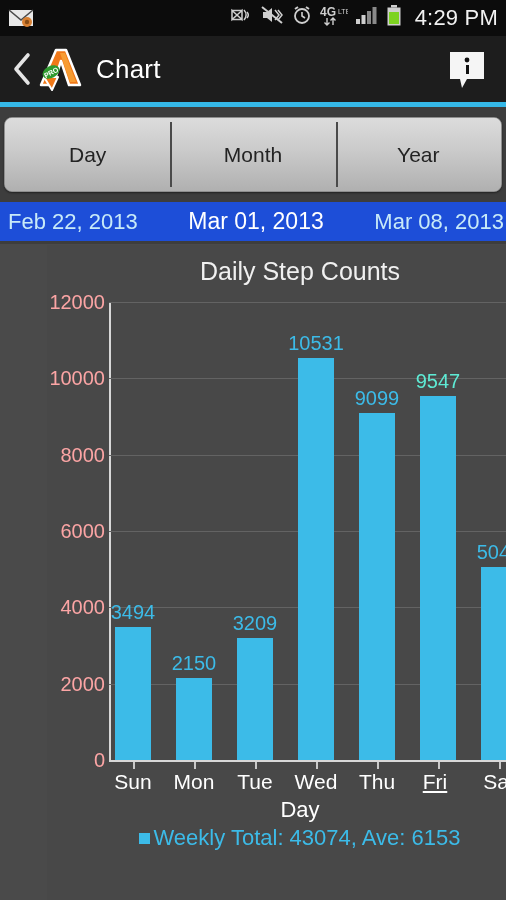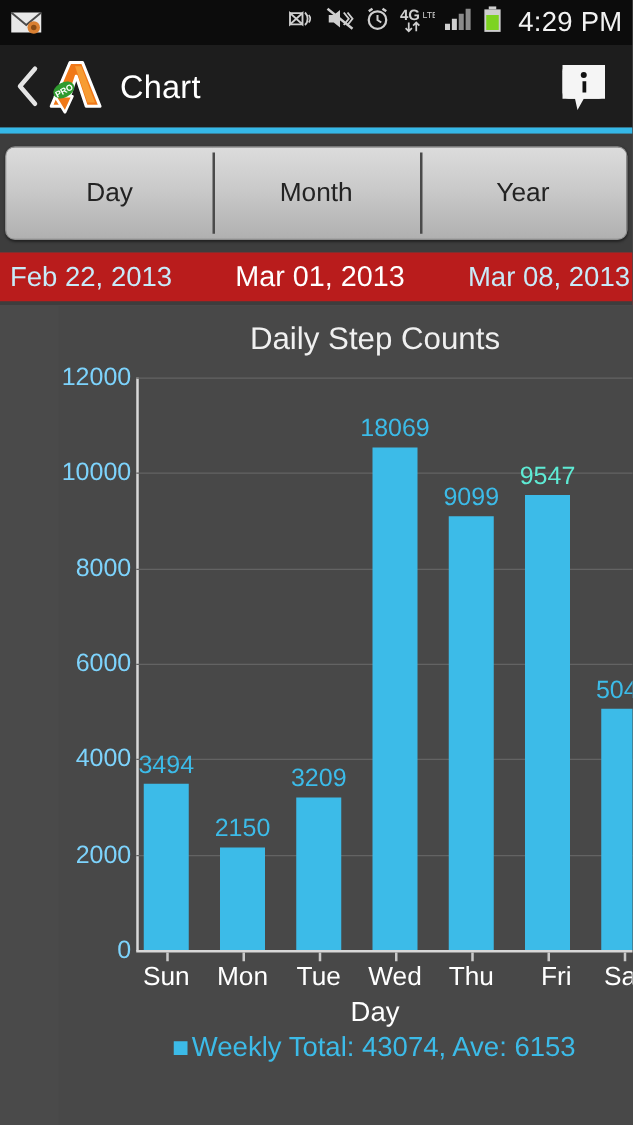--- a/index.html
+++ b/index.html
@@ -73,21 +73,21 @@
   }
   .tab.active{
     background:linear-gradient(180deg,#ffd661 0%,#ffc53c 40%,#ffab16 100%);
     color:#1a1a1a;
   }
   .tab.active::before{ background:#4a4a4a; }
 
   
   .datestrip{
     position:absolute; top:202px; left:0; width:506px; height:42px;
-    background:#b91c1c;
+    background:#1d4ed8;
     display:flex; align-items:center;
     border-bottom:3px solid #3d3d3d;
   }
   .date-side{
     color:#c8eaf8; font-size:22px; font-weight:400;
     flex:1;
   }
   .date-prev{ padding-left:8px; text-align:left; }
   .date-next{ padding-right:2px; text-align:right; }
   .date-cur{
@@ -100,21 +100,21 @@
     position:absolute; top:245px; left:0; width:506px; height:655px;
     background:#484848;
     margin-left:47px;
   }
   .chart-title{
     position:absolute; top:12px; left:0; width:506px;
     text-align:center; color:#f0f0f0; font-size:25px;
   }
   .plot{ position:absolute; left:0; top:0; width:506px; height:540px; }
   .ylabel{
-    position:absolute; right:0; color:#7dd3fc; font-size:20px;
+    position:absolute; right:0; color:#fca5a5; font-size:20px;
     white-space:nowrap; line-height:1;
     transform:translateY(-50%);
   }
   .ytick-wrap{ position:absolute; left:0; width:58px; }
   .gridline{
     position:absolute; height:1px; background:#636363; left:62px; right:10px;
   }
   .axis-v{
     position:absolute; left:62px; top:57px; width:2px; height:459px;
     background:#d8d8d8;
@@ -297,31 +297,31 @@
       <div class="xlabel" style="left: 68px;">Sun</div>
       <div class="bar" style="left: 129px; top: 432.942px; height: 82.0583px; background: rgb(60, 187, 232);"></div>
       <div class="barval" style="left: 129px; top: 406.942px; color: rgb(60, 187, 232);">2150</div>
       <div class="xtickmark" style="left: 147px;"></div>
       <div class="xlabel" style="left: 129px;">Mon</div>
       <div class="bar" style="left: 190px; top: 392.523px; height: 122.477px; background: rgb(60, 187, 232);"></div>
       <div class="barval" style="left: 190px; top: 366.523px; color: rgb(60, 187, 232);">3209</div>
       <div class="xtickmark" style="left: 208px;"></div>
       <div class="xlabel" style="left: 190px;">Tue</div>
       <div class="bar" style="left: 251px; top: 113.067px; height: 401.933px; background: rgb(60, 187, 232);"></div>
-      <div class="barval" style="left: 251px; top: 87.0668px; color: rgb(60, 187, 232);">18069</div>
+      <div class="barval" style="left: 251px; top: 87.0668px; color: rgb(60, 187, 232);">10531</div>
       <div class="xtickmark" style="left: 269px;"></div>
       <div class="xlabel" style="left: 251px;">Wed</div>
       <div class="bar" style="left: 312px; top: 167.721px; height: 347.279px; background: rgb(60, 187, 232);"></div>
       <div class="barval" style="left: 312px; top: 141.721px; color: rgb(60, 187, 232);">9099</div>
       <div class="xtickmark" style="left: 330px;"></div>
       <div class="xlabel" style="left: 312px;">Thu</div>
       <div class="bar" style="left: 373px; top: 150.623px; height: 364.377px; background: rgb(60, 187, 232);"></div>
       <div class="barval" style="left: 373px; top: 124.623px; color: #5eead4;">9547</div>
       <div class="xtickmark" style="left: 391px;"></div>
-      <div class="xlabel" style="left: 380px;">Fri</div>
+      <div class="xlabel" style="left: 370px; text-decoration: underline;">Fri</div>
       <div class="bar" style="left: 434px; top: 322.487px; height: 192.513px; background: rgb(60, 187, 232);"></div>
       <div class="barval" style="left: 434px; top: 296.487px; color: rgb(60, 187, 232);">5044</div>
       <div class="xtickmark" style="left: 452px;"></div>
       <div class="xlabel" style="left: 434px;">Sat</div>
     </div>
 
   <div class="axis-title">Day</div>
 
   <div class="legend">
     <span class="legend-swatch"></span>

